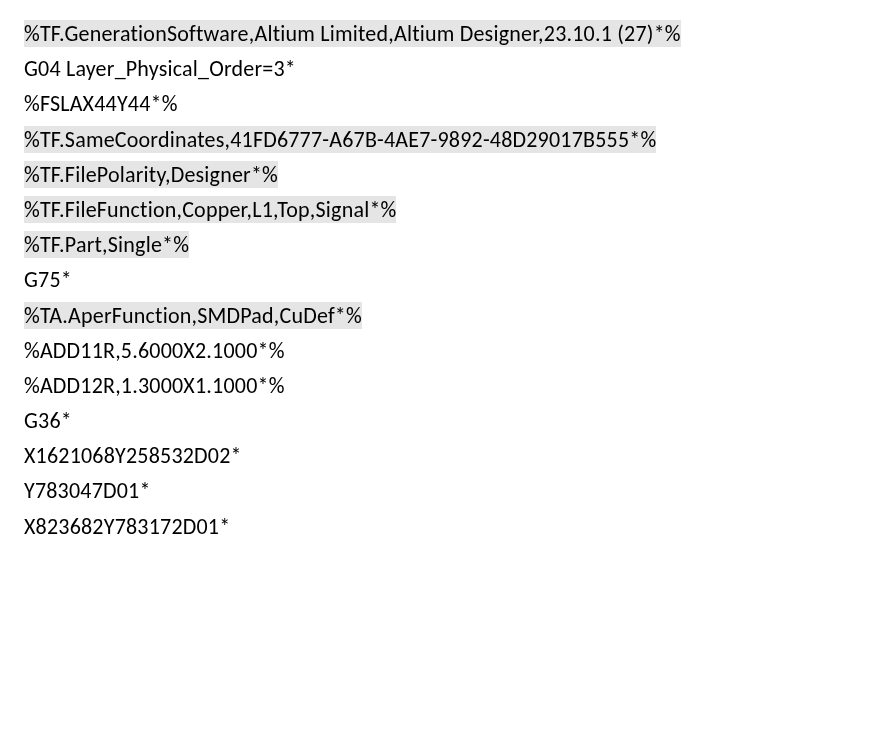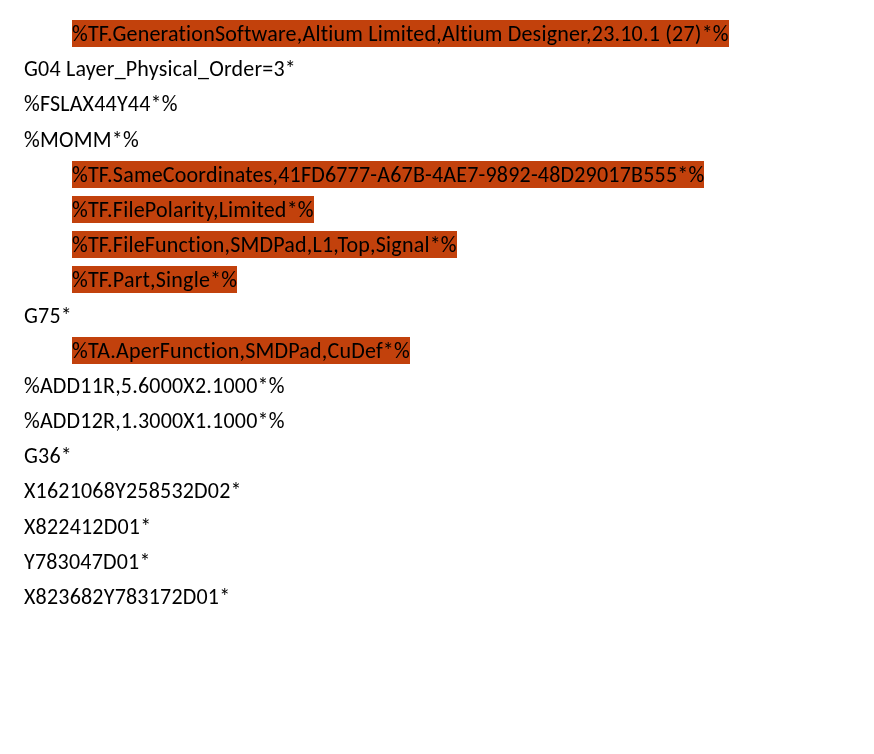--- a/index.html
+++ b/index.html
@@ -11,39 +11,36 @@
     color: #000;
     background: #fff;
     width: 874px;
     box-sizing: border-box;
   }
   .line {
     white-space: pre;
     letter-spacing: 0.2px;
   }
   .hl {
-    background: #c2410c;
+    background: #e5e5e5;
     display: inline;
-    margin-left: 48px;
   }
 </style>
 </head>
 <body>
 
 <div id="container">
     <div class="line"><span class="hl">%TF.GenerationSoftware,Altium Limited,Altium Designer,23.10.1 (27)*%</span></div>
     <div class="line"><span>G04 Layer_Physical_Order=3*</span></div>
     <div class="line"><span>%FSLAX44Y44*%</span></div>
-    <div class="line"><span>%MOMM*%</span></div>
     <div class="line"><span class="hl">%TF.SameCoordinates,41FD6777-A67B-4AE7-9892-48D29017B555*%</span></div>
-    <div class="line"><span class="hl">%TF.FilePolarity,Limited*%</span></div>
-    <div class="line"><span class="hl">%TF.FileFunction,SMDPad,L1,Top,Signal*%</span></div>
+    <div class="line"><span class="hl">%TF.FilePolarity,Designer*%</span></div>
+    <div class="line"><span class="hl">%TF.FileFunction,Copper,L1,Top,Signal*%</span></div>
     <div class="line"><span class="hl">%TF.Part,Single*%</span></div>
     <div class="line"><span>G75*</span></div>
     <div class="line"><span class="hl">%TA.AperFunction,SMDPad,CuDef*%</span></div>
     <div class="line"><span>%ADD11R,5.6000X2.1000*%</span></div>
     <div class="line"><span>%ADD12R,1.3000X1.1000*%</span></div>
     <div class="line"><span>G36*</span></div>
     <div class="line"><span>X1621068Y258532D02*</span></div>
-    <div class="line"><span>X822412D01*</span></div>
     <div class="line"><span>Y783047D01*</span></div>
     <div class="line"><span>X823682Y783172D01*</span></div>
   </div>
 
 </body></html>

